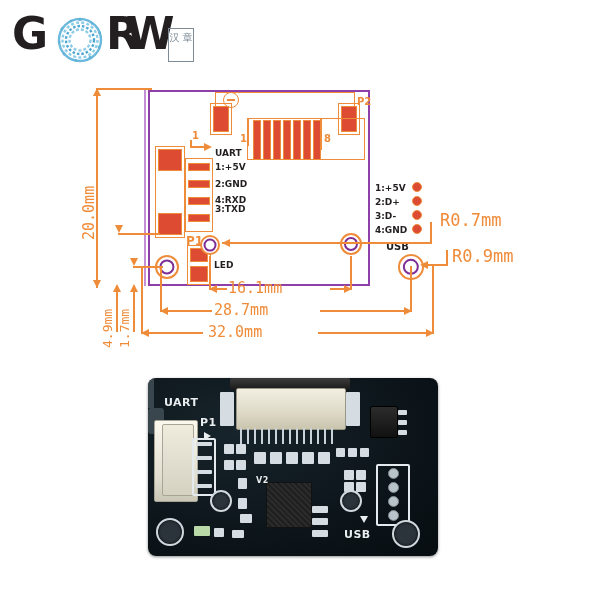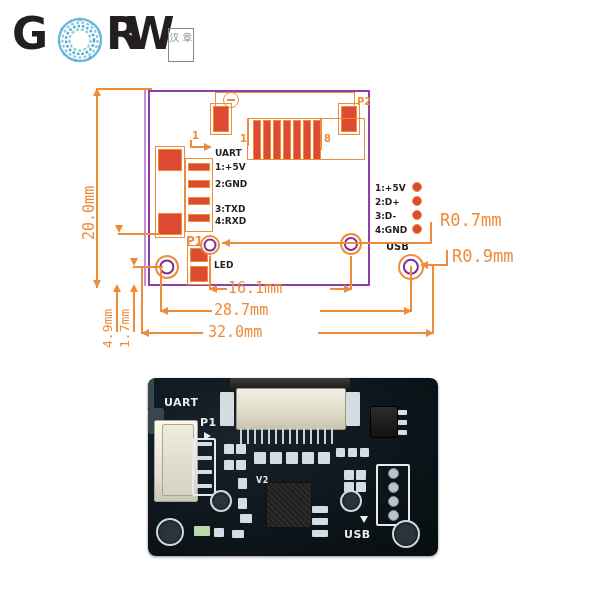--- a/index.html
+++ b/index.html
@@ -294,21 +294,21 @@
     <div class="frame" style="left:185px; top:88px; width:28px; height:74px;"></div>
     <div class="pad" style="left:188px; top:93px; width:22px; height:8px;"></div>
     <div class="pad" style="left:188px; top:110px; width:22px; height:8px;"></div>
     <div class="pad" style="left:188px; top:127px; width:22px; height:8px;"></div>
     <div class="pad" style="left:188px; top:144px; width:22px; height:8px;"></div>
 
     <div class="lbl" style="left:215px; top:78px;">UART</div>
     <div class="lbl" style="left:215px; top:92px;">1:+5V</div>
     <div class="lbl" style="left:215px; top:109px;">2:GND</div>
     <div class="lbl" style="left:215px; top:134px;">3:TXD</div>
-    <div class="lbl" style="left:215px; top:146px;">4:RXD</div>
+    <div class="lbl" style="left:215px; top:125px;">4:RXD</div>
 
     <div class="lbl-o" style="left:186px; top:166px; font-size:12px;">P1</div>
 
     <div class="oline" style="left:190px; top:76px; width:18px; height:2px;"></div>
     <div class="oline" style="left:190px; top:70px; width:2px; height:8px;"></div>
     <div class="ah ah-r" style="left:204px; top:73px;"></div>
     <div class="lbl-o" style="left:192px; top:60px;">1</div>
 
     <div class="pad" style="left:190px; top:178px; width:18px; height:14px;"></div>
     <div class="pad" style="left:190px; top:196px; width:18px; height:16px;"></div>

